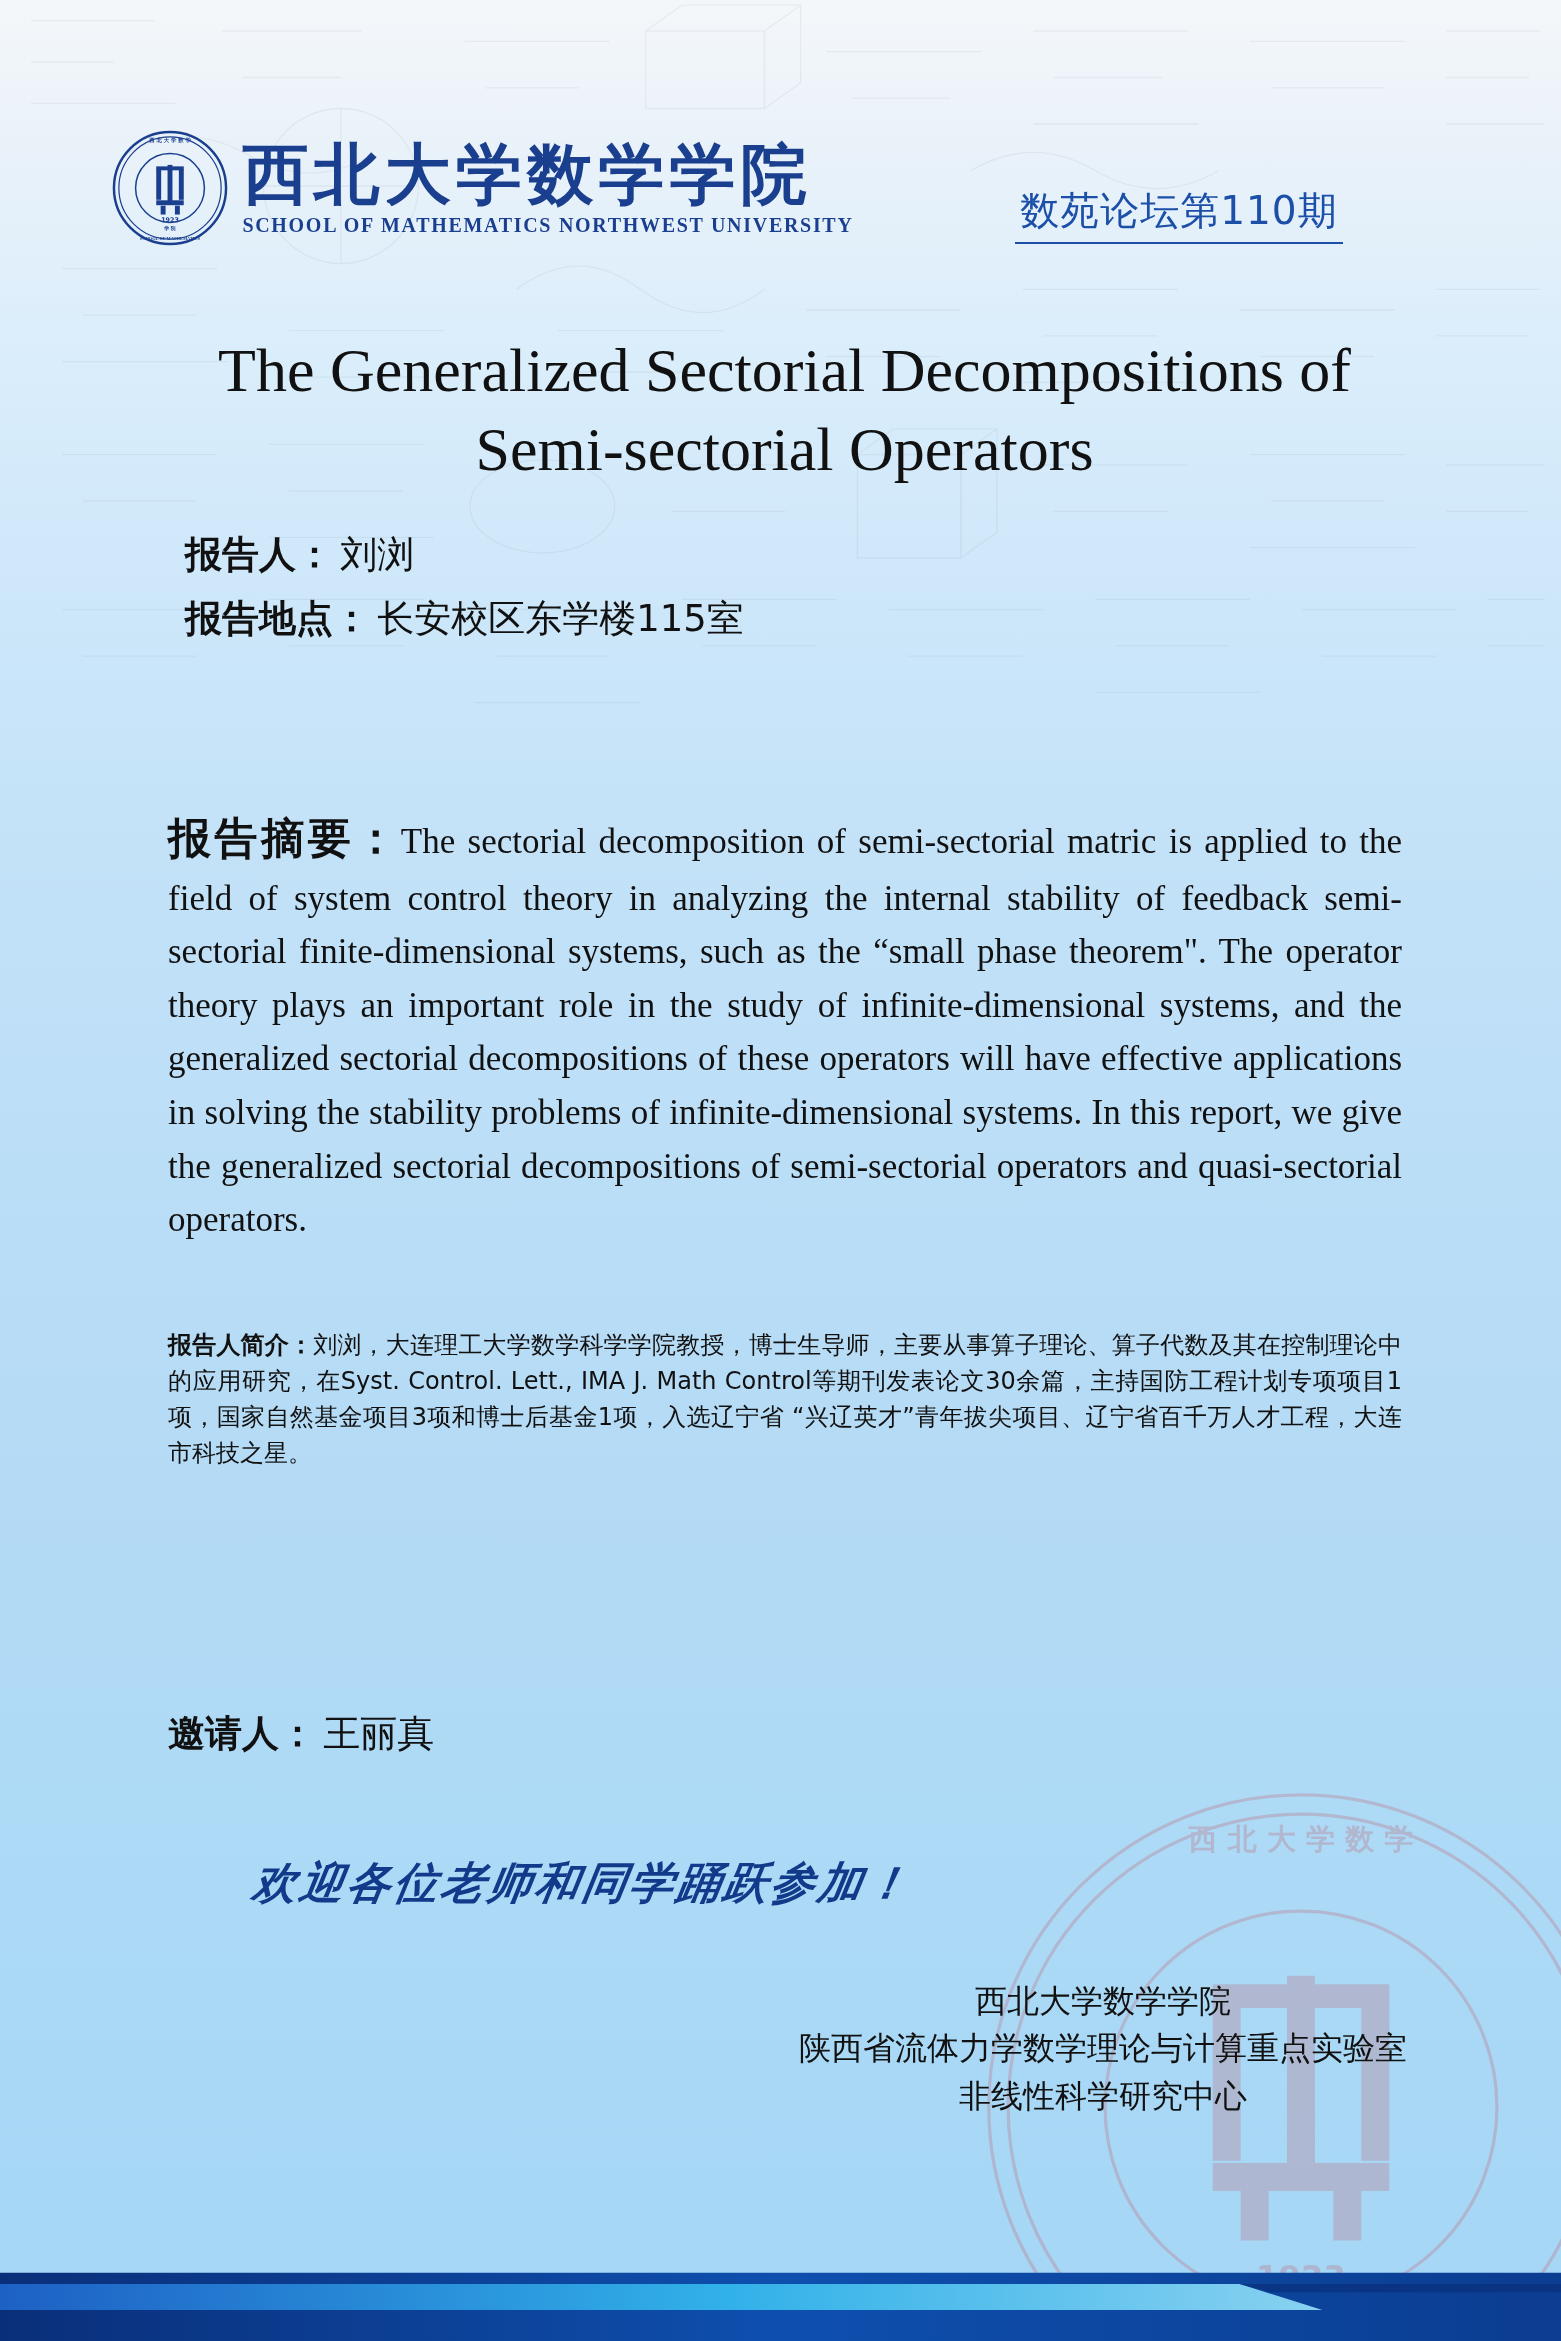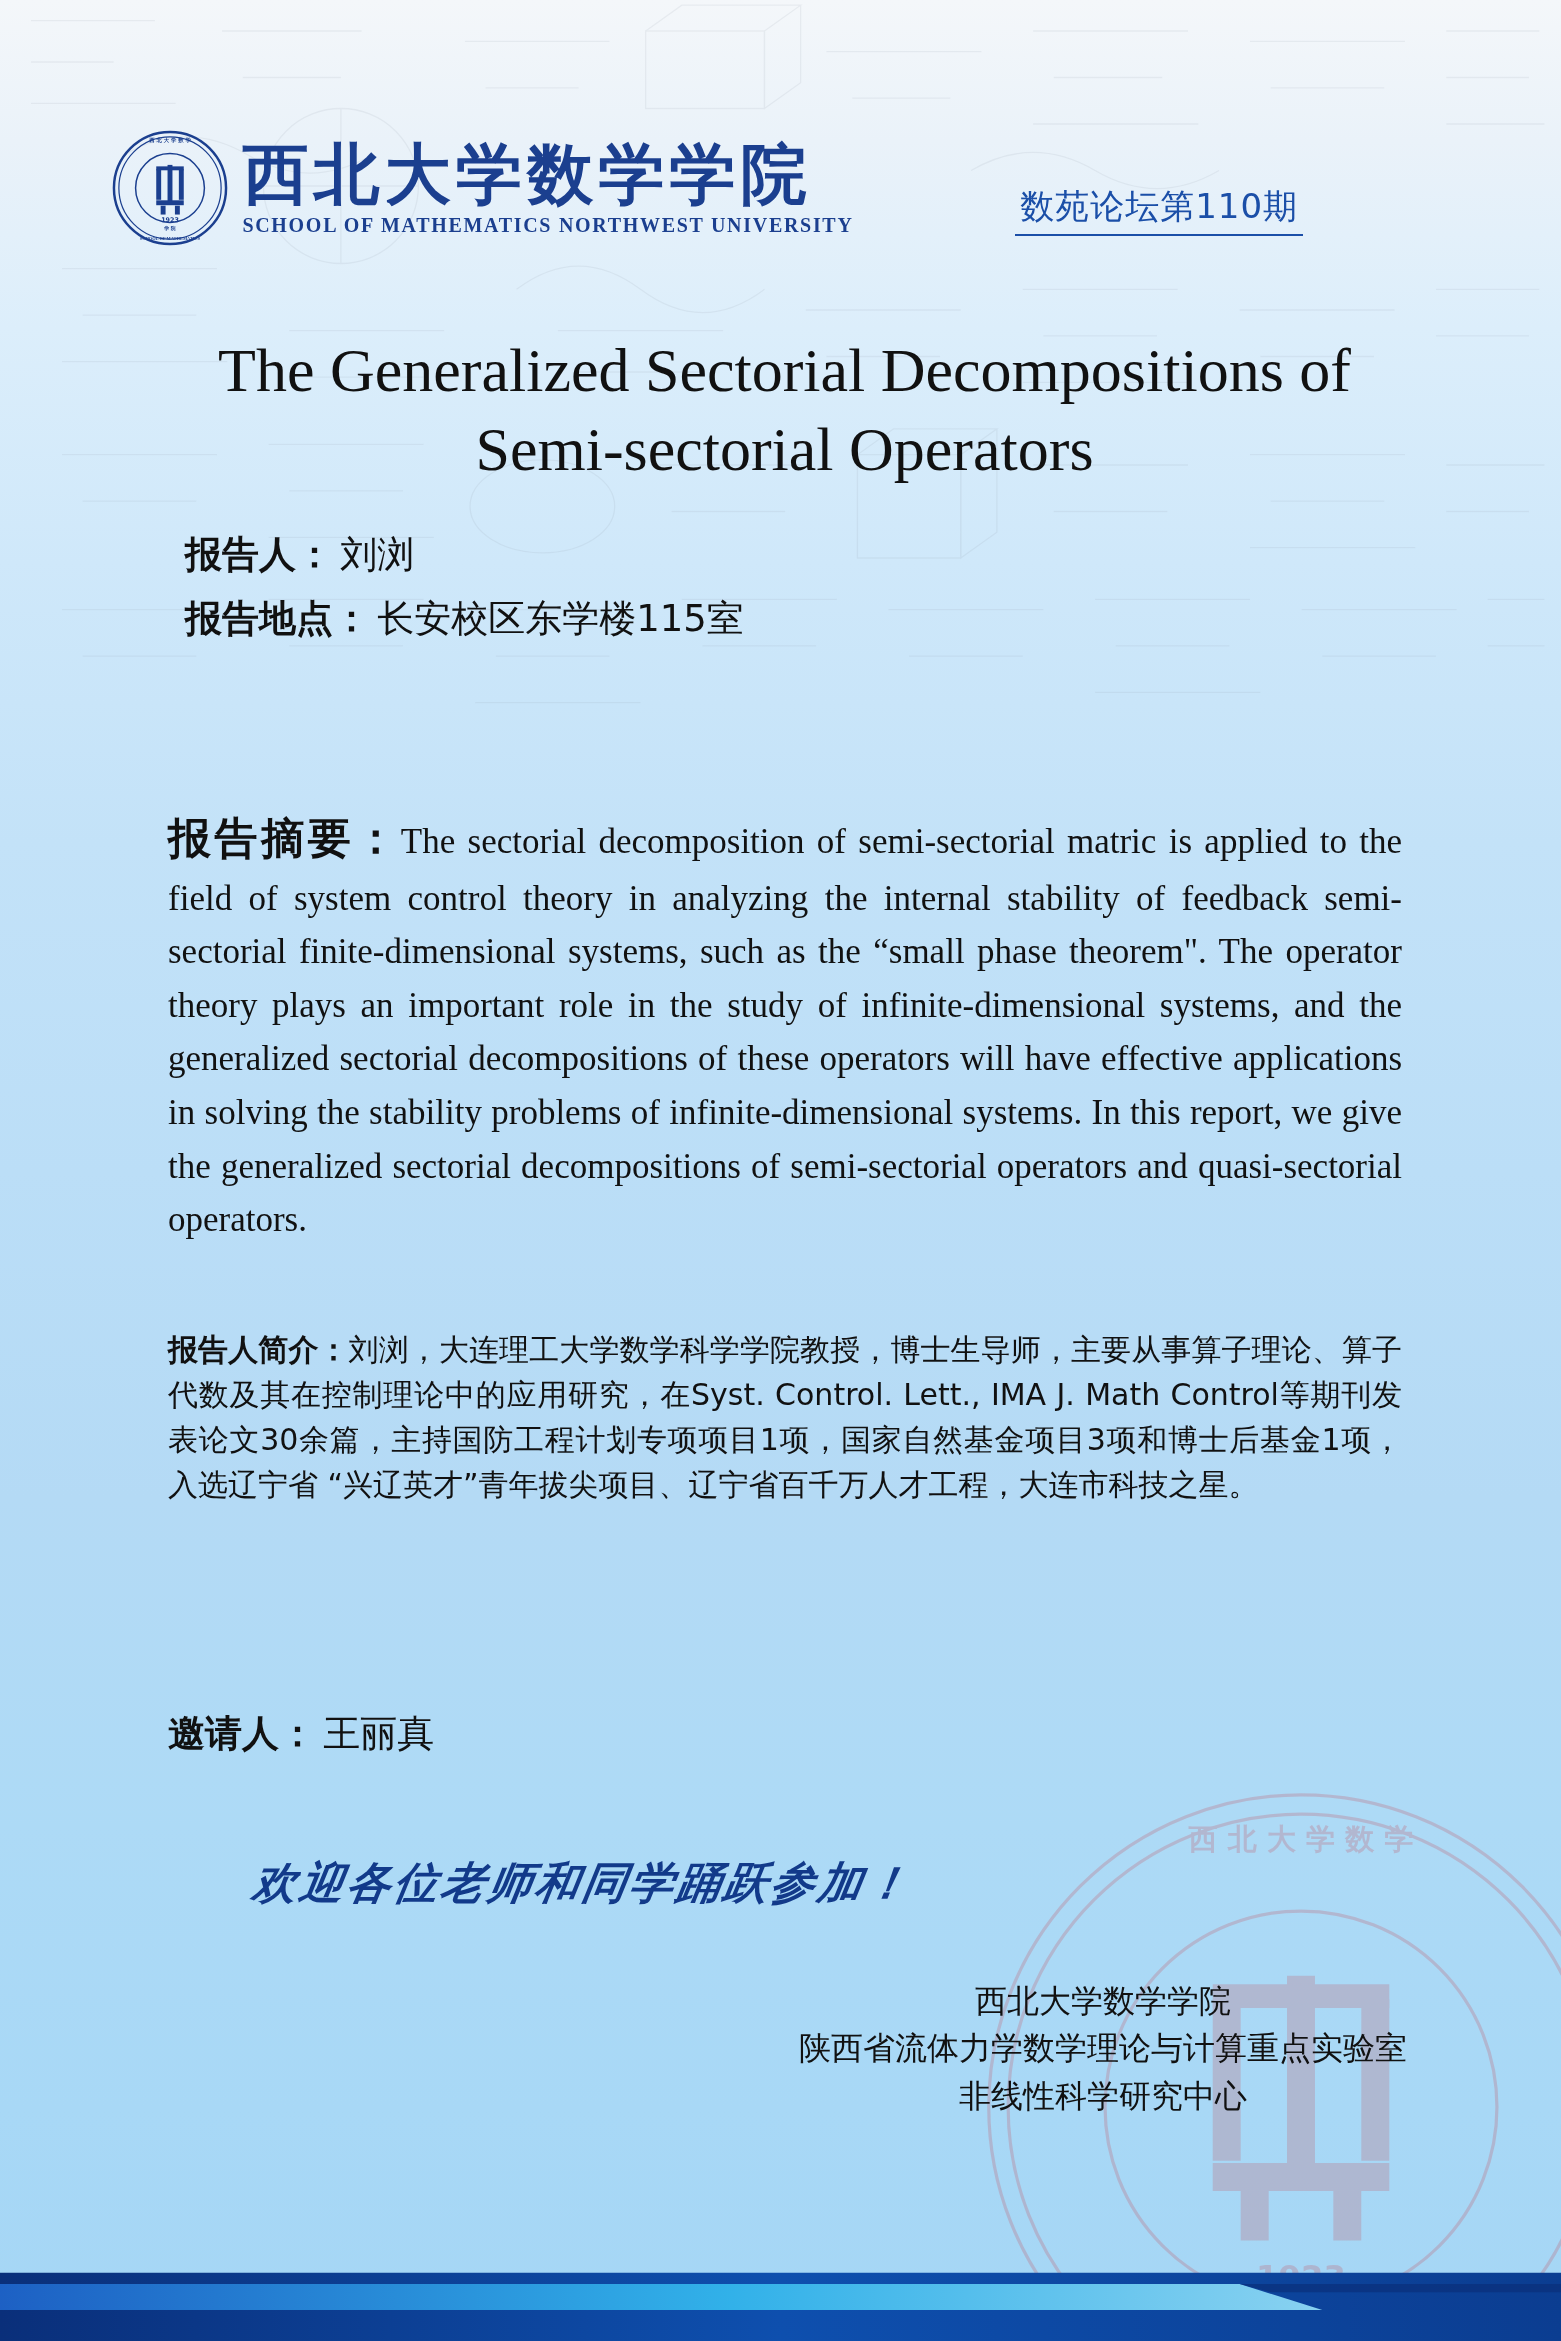--- a/index.html
+++ b/index.html
@@ -96,21 +96,21 @@
     color: #1b3f8f;
     margin-top: 4.1px;
     white-space: nowrap;
     text-align: center;
   }
   .issue {
     position: absolute;
     left: 1015px;
     top: 184px;
     font-family: "DejaVu Sans", sans-serif;
-    font-size: 34px;
+    font-size: 39px;
     color: #1b4fa8;
     letter-spacing: 1px;
     white-space: nowrap;
     border-bottom: 2.1px solid #1b4fa8;
     padding: 0 5.2px 4.1px 5.2px;
   }
 
   
   .title {
     position: absolute;
@@ -168,21 +168,21 @@
     font-size: 43px;
   }
 
   
   .bio {
     position: absolute;
     left: 168px;
     top: 1327px;
     width: 1234px;
     font-family: "DejaVu Sans", sans-serif;
-    font-size: 30px;
+    font-size: 24px;
     line-height: 1.5;
     color: #111111;
     text-align: justify;
   }
   .bio .lbl {
     font-weight: 700;
   }
 
   
   .inviter {

